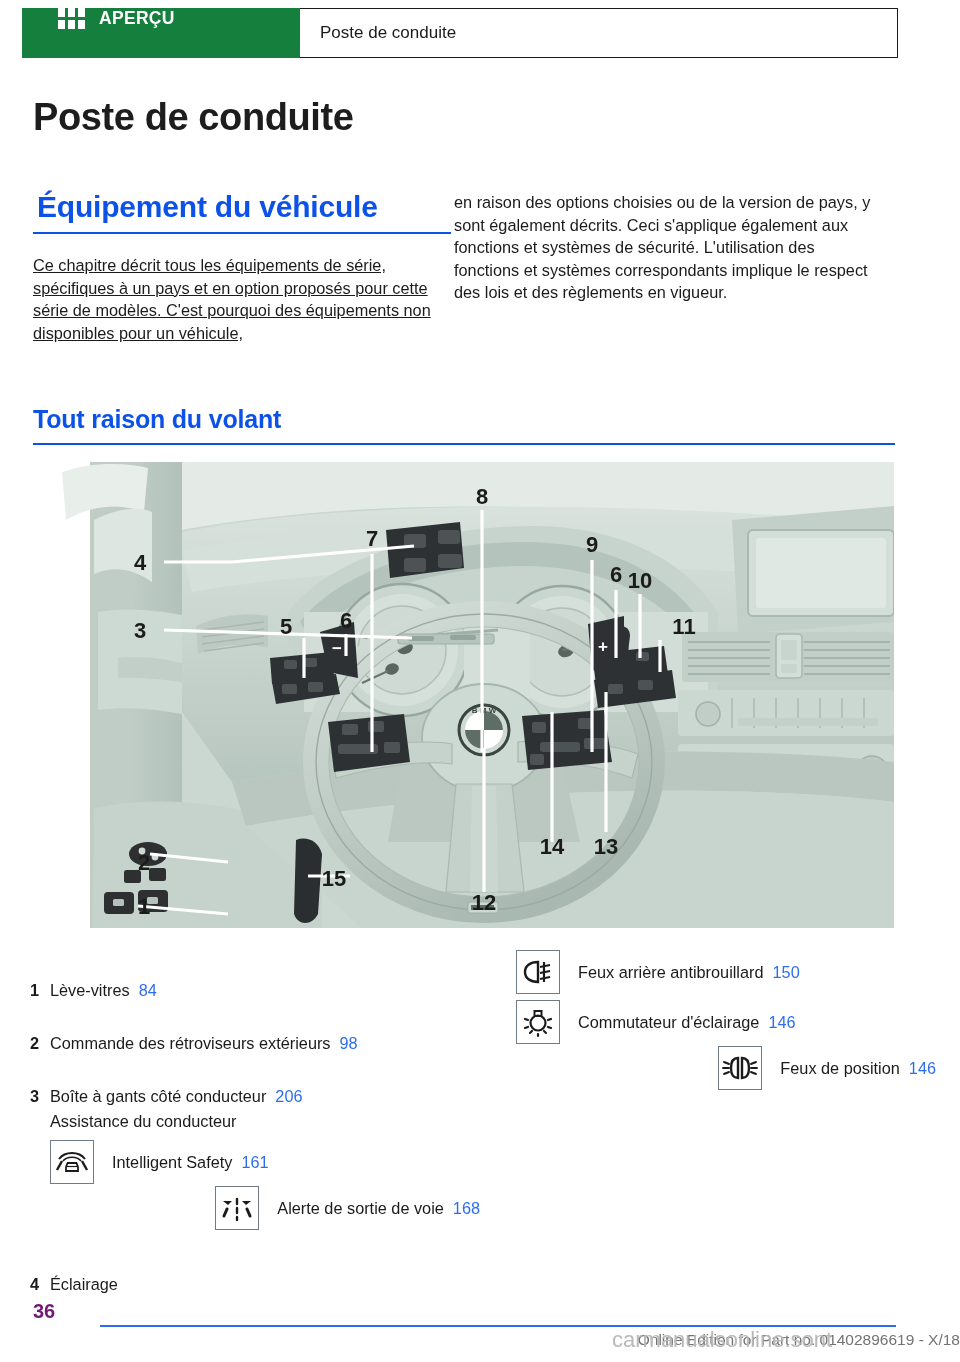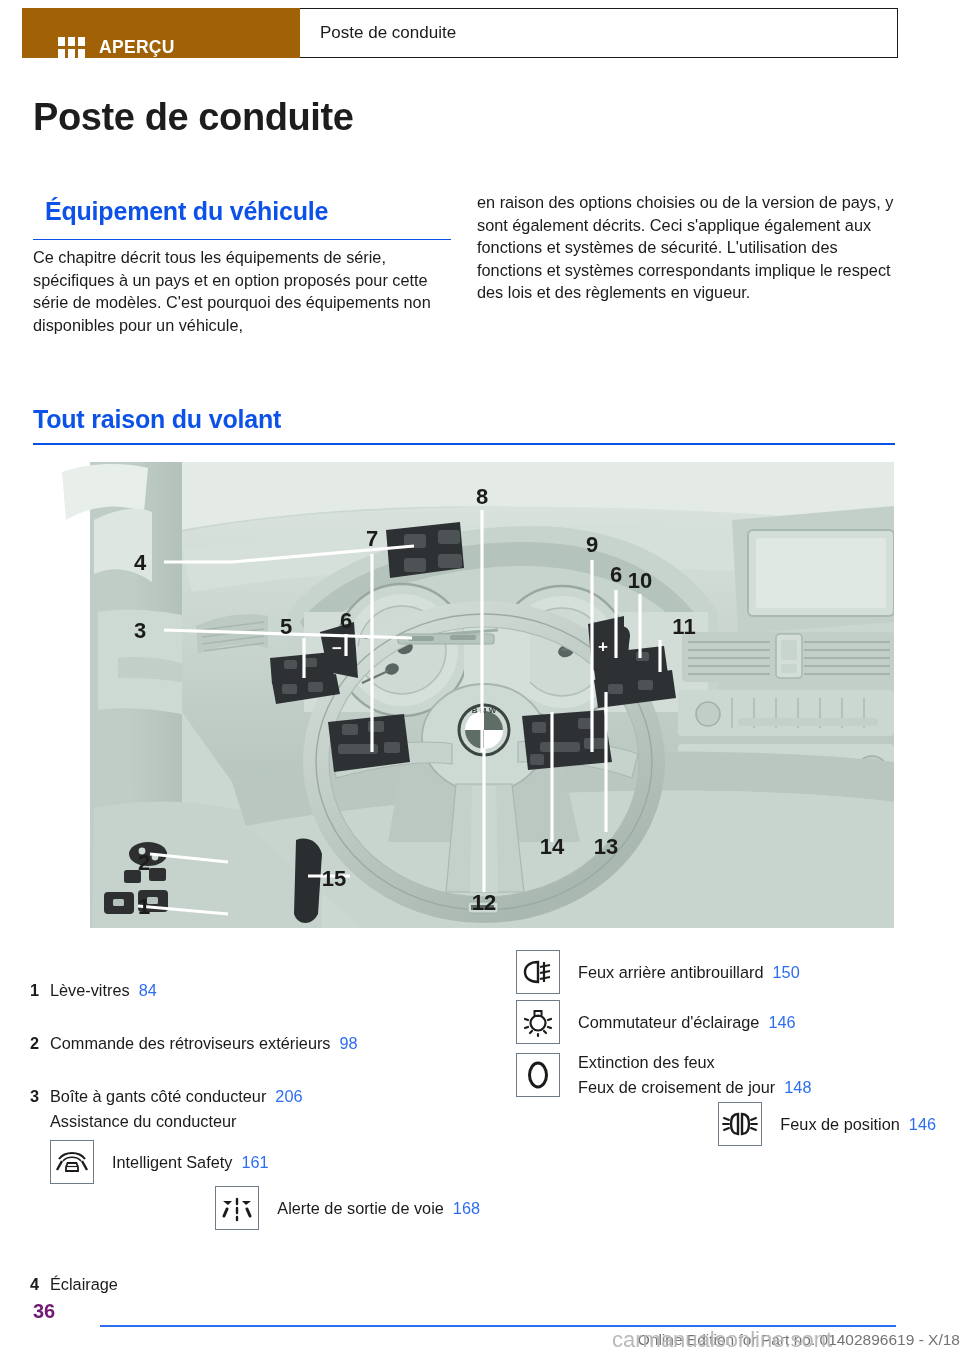--- a/index.html
+++ b/index.html
@@ -21,23 +21,23 @@
     position: absolute;
     left: 22px;
     top: 8px;
     width: 876px;
     height: 50px;
     display: flex;
     align-items: stretch;
   }
   #header-tab {
     width: 278px;
-    background: #a16207;
+    background: #15803d;
     display: flex;
-    align-items: flex-end;
+    align-items: flex-start;
     padding-left: 36px;
     box-sizing: border-box;
   }
   #header-grid-icon {
     display: grid;
     grid-template-columns: repeat(3, 7px);
     grid-template-rows: repeat(2, 9px);
     gap: 3px 3px;
     margin-right: 14px;
   }
@@ -79,44 +79,44 @@
 
   
   .col-left {
     position: absolute;
     left: 33px;
     top: 185px;
     width: 418px;
   }
   .col-right {
     position: absolute;
-    left: 477px;
+    left: 454px;
     top: 191px;
     width: 420px;
   }
   h2.blue-head {
-    margin: 12px;
-    font-size: 25px;
+    margin: 4px;
+    font-size: 30px;
     font-weight: 700;
     color: #0d52e8;
     letter-spacing: -0.2px;
     line-height: 1.18;
   }
   .rule-blue {
     height: 1.6px;
     background: #0d52e8;
     margin-top: 8px;
   }
   p.body {
     margin: 0;
     font-size: 16.3px;
     line-height: 22.6px;
     color: #1b1b1b;
   }
-  .col-left p.body { margin-top: 6px; }
+  .col-left p.body { margin-top: 20px; text-decoration: underline; }
 
   
   #section-head-wrap {
     position: absolute;
     left: 33px;
     top: 405px;
     width: 862px;
   }
   #section-head {
     font-size: 25px;
@@ -679,33 +679,20 @@
           <path d="M10,27 L12,25"></path>
             <path d="M26,27 L24,25"></path>
         </g>
       </svg>
     </span>
     <span class="icon-label">
       <span>Commutateur d'éclairage</span><span class="leg-page">146</span>
     </span>
   </div>
 
-  <div class="icon-row">
-    <span class="icon-box">
-      <svg width="36" height="32" viewBox="0 0 36 32">
-        <ellipse cx="18" cy="16" rx="8.5" ry="12" fill="none" stroke="#1b1b1b" stroke-width="3"></ellipse>
-      </svg>
-    </span>
-    <span class="icon-label-stack">
-      <div>Extinction des feux</div>
-      <div>
-        <span>Feux de croisement de jour</span><span class="leg-page">148</span>
-      </div>
-    </span>
-  </div>
 
   <div class="icon-row tight">
     <span class="icon-box">
       <svg width="38" height="30" viewBox="0 0 38 30">
         <g stroke="#1b1b1b" stroke-width="1.9" stroke-linecap="round">
           <path d="M3,9 L8,11"></path>
             <path d="M2,15 L8,15"></path>
             <path d="M3,21 L8,19"></path>
           <path d="M35,9 L30,11"></path>
             <path d="M36,15 L30,15"></path>

